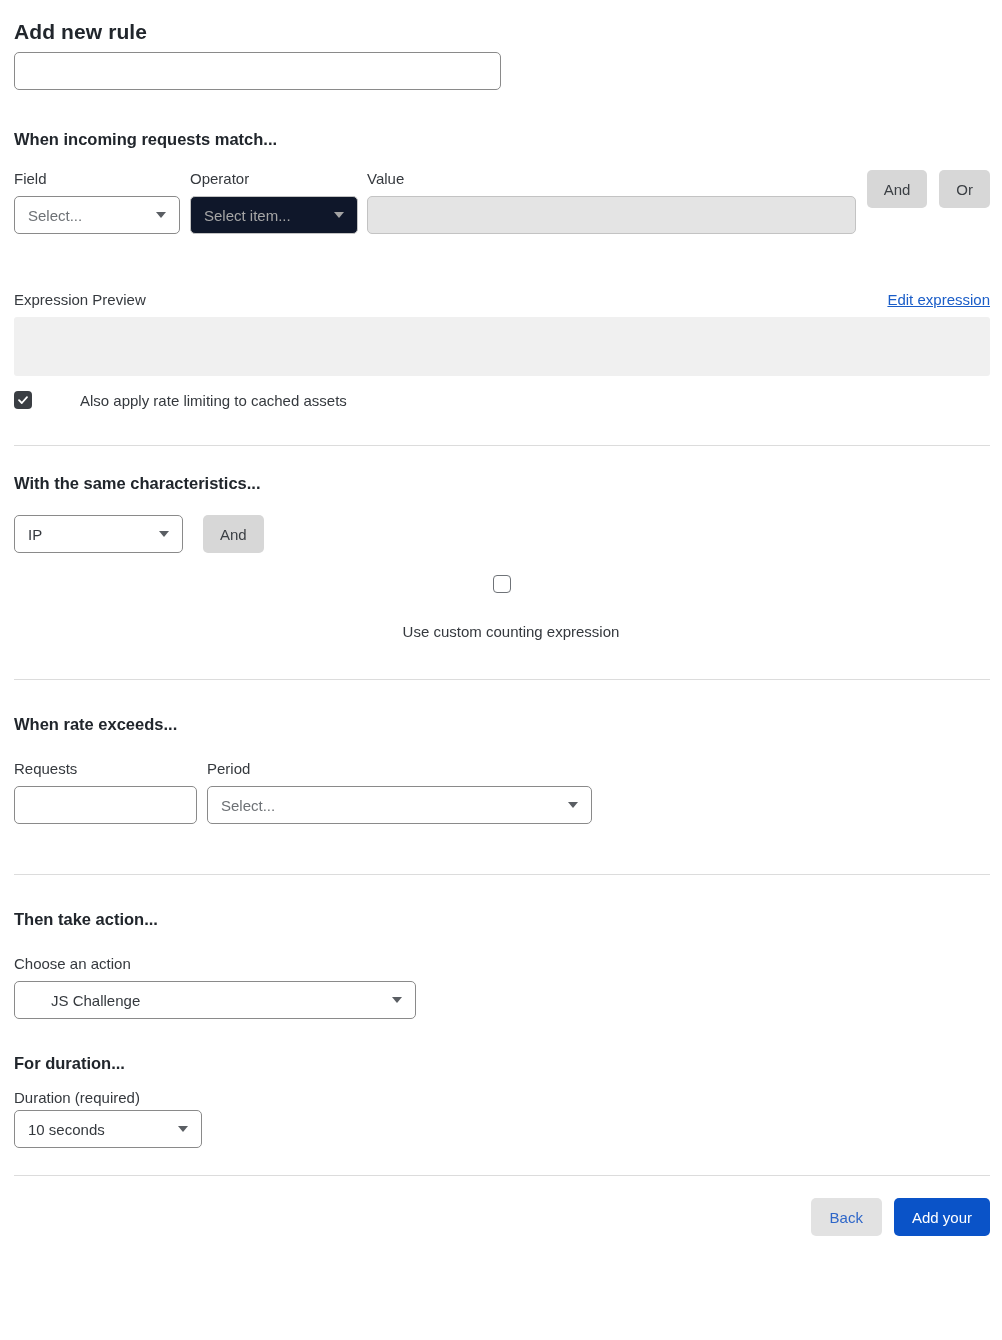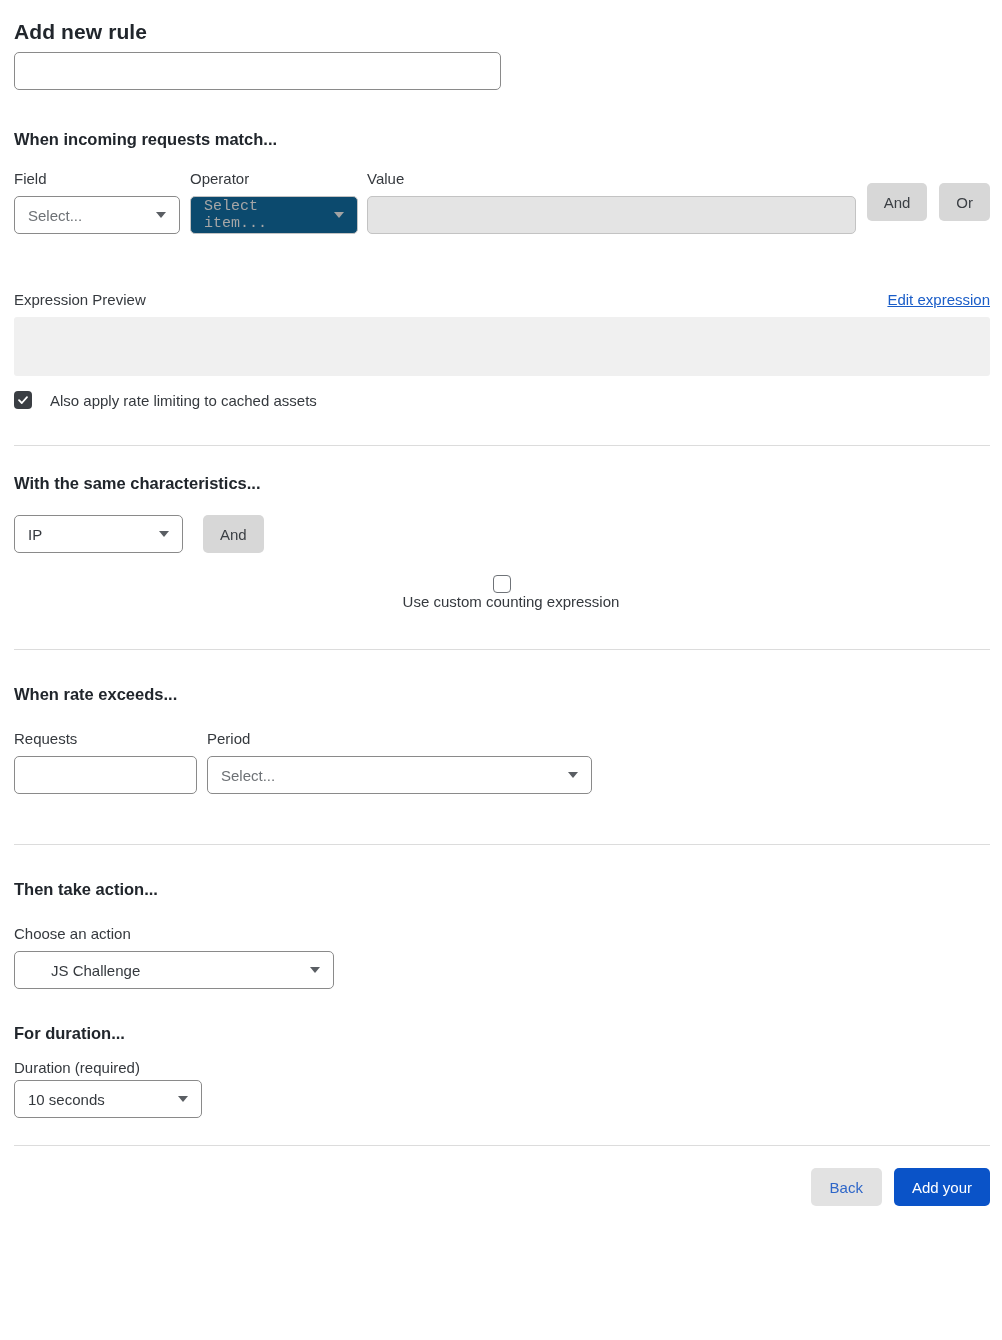--- a/index.html
+++ b/index.html
@@ -63,24 +63,23 @@
     display: flex;
     align-items: center;
     justify-content: space-between;
     padding: 0 13px;
     font-size: 15px;
     color: #35393e;
     cursor: pointer;
   }
   .select .placeholder { color: #6d7175; }
   .select.disabled {
-    background: #0c4a6e;
+    background: #0f172a;
     border-color: #c3c3c3;
     cursor: default;
-    font-family: Liberation Mono, monospace;
   }
   .select.disabled .placeholder { color: #a6a6a6; }
   .chevron {
     width: 0; height: 0;
     border-left: 5.5px solid transparent;
     border-right: 5.5px solid transparent;
     border-top: 6.5px solid #5a5e63;
     margin-left: 10px;
     flex: 0 0 auto;
   }
@@ -95,21 +94,21 @@
     border-radius: 5px;
     font-family: "Liberation Sans", sans-serif;
     font-size: 15px;
     cursor: pointer;
   }
 
   .row { display: flex; }
   .col { display: flex; flex-direction: column; }
   .col .field-label { margin-bottom: 9px; }
 
-  .match-row { margin-top: 21px; align-items: center; }
+  .match-row { margin-top: 21px; align-items: flex-start; }
   .w-field { width: 166px; }
   .w-operator { width: 168px; margin-left: 10px; }
   .w-value { flex: 1; margin-left: 9px; }
   .match-row .gray-btn { margin-left: 11px; }
   .match-row .gray-btn + .gray-btn { margin-left: 12px; }
 
   .preview-header {
     margin-top: 57px;
     display: flex;
     justify-content: space-between;
@@ -122,21 +121,21 @@
     text-decoration: underline;
     cursor: pointer;
   }
   .preview-box {
     margin-top: 9px;
     height: 59px;
     background: #f0f0f0;
     border-radius: 3px;
   }
 
-  .checkbox-row { display: flex; align-items: center; }
+  .checkbox-row { display: flex; align-items: center; gap: 30px; }
   .checkbox {
     width: 18px; height: 18px;
     border-radius: 4px;
     flex: 0 0 auto;
     cursor: pointer;
   }
   .checkbox.checked {
     background: #3a3e43;
     display: flex; align-items: center; justify-content: center;
   }
@@ -257,21 +256,21 @@
         <span class="placeholder">Select...</span>
         <span class="chevron"></span>
       </div>
     </div>
   </div>
 
   <hr class="divider" style="margin-top:50px;">
 
   <h2 class="section-heading" style="margin-top:35px;">Then take action...</h2>
   <label class="field-label" style="margin-top:26px;">Choose an action</label>
-  <div class="select" style="width:320px; margin-top:9px;padding-left:36px;">
+  <div class="select" style="width:402px; margin-top:9px;padding-left:36px;">
     <span>JS Challenge</span>
     <span class="chevron"></span>
   </div>
 
   <h2 class="section-heading" style="margin-top:35px;">For duration...</h2>
   <label class="field-label" style="margin-top:16px;">Duration (required)</label>
   <div class="select" style="width:188px; margin-top:4px;">
     <span>10 seconds</span>
     <span class="chevron"></span>
   </div>

